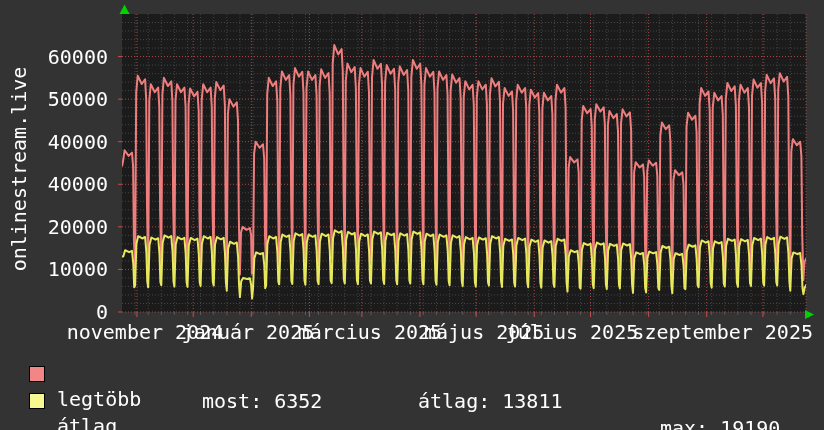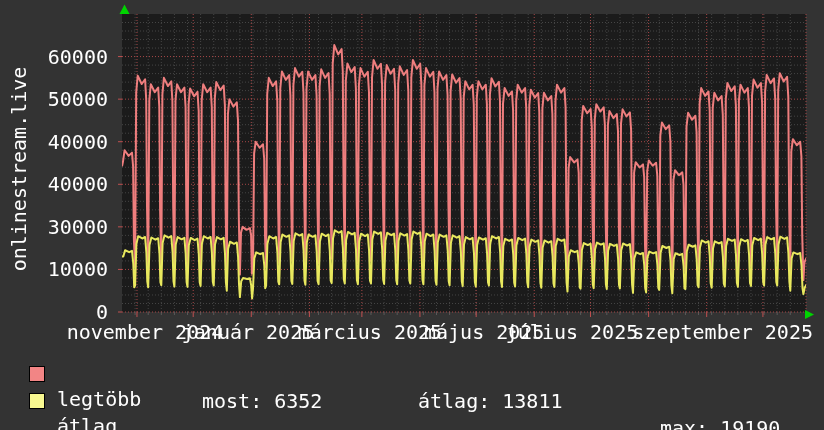--- a/index.html
+++ b/index.html
@@ -208,21 +208,21 @@
       <path d="M122,256.44428571428574L123.3,256.44428571428574L125.1,250.27142857142857L129.2,252.12328571428571L132,250.8887142857143L133.3,263.8517142857143L134.2,287.30857142857144L135.1,285.60571428571427L136.4,243.80057142857143L138.2,236.22285714285715L142.3,238.49617142857142L145.1,236.98062857142855L146.4,252.89382857142857L147.3,281.6891428571429L148.2,287.30857142857144L149.5,244.95L151.4,237.5L155.4,239.735L158.2,238.245L159.5,253.89L160.4,282.2L161.3,285.18L162.6,243.03428571428572L164.5,235.37142857142857L168.5,237.6702857142857L171.3,236.1377142857143L172.6,252.2297142857143L173.5,281.3485714285714L174.4,286.45714285714286L175.7,244.56685714285715L177.6,237.0742857142857L181.6,239.32205714285715L184.4,237.82354285714285L185.7,253.55794285714285L186.6,282.0297142857143L187.5,286.8828571428571L188.8,245.33314285714286L190.7,237.92571428571426L194.7,240.14794285714285L197.5,238.66645714285715L198.8,254.22205714285715L199.7,282.3702857142857L200.6,286.0314285714286L201.9,243.80057142857143L203.8,236.22285714285715L207.8,238.49617142857142L210.6,236.98062857142855L211.9,252.89382857142857L212.8,281.6891428571429L213.7,285.60571428571427L215,244.56685714285715L216.9,237.0742857142857L220.9,239.32205714285715L223.7,237.82354285714285L225,253.55794285714285L225.9,282.0297142857143L226.8,290.7142857142857L228.1,248.7814285714286L230,241.75714285714287L234,243.86442857142856L236.8,242.45957142857145L238.1,257.2105714285714L239,283.90285714285716L239.9,297.1L241.2,281.3485714285714L243.1,277.9428571428571L247.1,278.96457142857145L249.9,278.28342857142854L251.2,285.4354285714286L252.1,298.37714285714287L253,288.5857142857143L254.3,258.36L256.2,252.4L260.2,254.188L263,252.99599999999998L264.3,265.512L265.2,288.16L266.1,285.60571428571427L267.4,243.80057142857143L269.3,236.22285714285715L273.3,238.49617142857142L276.1,236.98062857142855L277.4,252.89382857142857L278.3,281.6891428571429L279.2,284.3285714285714L280.6,242.268L282.4,234.51999999999998L286.4,236.8444L289.2,235.2948L290.5,251.5656L291.4,281.008L292.3,283.90285714285716L293.7,241.11857142857144L295.5,233.24285714285713L299.6,235.60557142857144L302.3,234.03042857142856L303.6,250.56942857142857L304.5,280.4971428571429L305.4,284.75428571428574L306.8,242.268L308.6,234.51999999999998L312.7,236.8444L315.4,235.2948L316.7,251.5656L317.6,281.008L318.6,284.3285714285714L319.9,241.50171428571429L321.7,233.66857142857143L325.8,236.01851428571428L328.5,234.4518857142857L329.8,250.9014857142857L330.7,280.66742857142856L331.7,283.0514285714286L333,238.47488571428573L334.8,230.3054285714286L338.9,232.75626571428575L341.6,231.12237428571427L342.9,248.2782342857143L343.8,279.32217142857144L344.8,283.47714285714284L346.1,239.96914285714286L347.9,231.96571428571428L352,234.36674285714287L354.7,232.76605714285716L356,249.57325714285713L356.9,279.9862857142857L357.9,284.3285714285714L359.2,241.50171428571429L361,233.66857142857143L365.1,236.01851428571428L367.8,234.4518857142857L369.1,250.9014857142857L370,280.66742857142856L371,283.47714285714284L372.3,239.586L374.1,231.54L378.2,233.9538L380.9,232.3446L382.2,249.2412L383.2,279.81600000000003L384.1,283.90285714285716L385.4,240.73542857142857L387.2,232.81714285714287L391.3,235.19262857142857L394,233.6089714285714L395.3,250.23737142857144L396.3,280.32685714285714L397.2,284.3285714285714L398.5,241.11857142857144L400.3,233.24285714285713L404.4,235.60557142857144L407.1,234.03042857142856L408.4,250.56942857142857L409.4,280.4971428571429L410.3,283.47714285714284L411.6,239.586L413.4,231.54L417.5,233.9538L420.2,232.3446L421.5,249.2412L422.5,279.81600000000003L423.4,284.3285714285714L424.7,241.50171428571429L426.5,233.66857142857143L430.6,236.01851428571428L433.3,234.4518857142857L434.6,250.9014857142857L435.6,280.66742857142856L436.5,284.75428571428574L437.8,242.268L439.6,234.51999999999998L443.7,236.8444L446.4,235.2948L447.8,251.5656L448.7,281.008L449.6,285.18L450.9,243.03428571428572L452.7,235.37142857142857L456.8,237.6702857142857L459.5,236.1377142857143L460.9,252.2297142857143L461.8,281.3485714285714L462.7,286.0314285714286L464,244.56685714285715L465.8,237.0742857142857L469.9,239.32205714285715L472.6,237.82354285714285L474,253.55794285714285L474.9,282.0297142857143L475.8,286.45714285714286L477.1,244.95L478.9,237.5L483,239.735L485.8,238.245L487.1,253.89L488,282.2L488.9,285.60571428571427L490.2,243.80057142857143L492,236.22285714285715L496.1,238.49617142857142L498.9,236.98062857142855L500.2,252.89382857142857L501.1,281.6891428571429L502,286.8828571428571L503.3,246.09942857142858L505.1,238.77714285714285L509.2,240.97382857142856L512,239.50937142857143L513.3,254.88617142857143L514.2,282.71085714285715L515.1,286.45714285714286L516.4,245.33314285714286L518.2,237.92571428571426L522.3,240.14794285714285L525.1,238.66645714285715L526.4,254.22205714285715L527.3,282.3702857142857L528.2,287.30857142857144L529.5,246.86571428571426L531.4,239.62857142857143L535.4,241.7997142857143L538.2,240.3522857142857L539.5,255.5502857142857L540.4,283.0514285714286L541.3,287.7342857142857L542.6,247.632L544.5,240.48000000000002L548.5,242.6256L551.3,241.1952L552.6,256.2144L553.5,283.392L554.4,286.8828571428571L555.7,246.09942857142858L557.6,238.77714285714285L561.6,240.97382857142856L564.4,239.50937142857143L565.7,254.88617142857143L566.6,282.71085714285715L567.5,291.5657142857143L568.8,256.44428571428574L570.7,250.27142857142857L574.7,252.12328571428571L577.5,250.8887142857143L578.8,263.8517142857143L579.7,287.30857142857144L580.6,288.5857142857143L581.9,249.93085714285715L583.8,243.03428571428572L587.8,245.10325714285716L590.6,243.72394285714284L591.9,258.20674285714284L592.8,284.41371428571426L593.7,288.16L595,249.54771428571428L596.9,242.60857142857145L600.9,244.6903142857143L603.7,243.30248571428572L605,257.8746857142857L605.9,284.2434285714286L606.8,289.01142857142855L608.1,250.69714285714286L610,243.8857142857143L614,245.92914285714284L616.8,244.56685714285715L618.1,258.8708571428571L619,284.75428571428574L619.9,288.5857142857143L621.2,250.314L623.1,243.45999999999998L627.1,245.5162L629.9,244.1454L631.2,258.5388L632.1,284.584L633,292.84285714285716L634.3,258.36L636.2,252.4L640.2,254.188L643,252.99599999999998L644.3,265.512L645.2,288.16L646.1,292.41714285714284L647.4,257.59371428571427L649.3,251.54857142857145L653.3,253.36211428571428L656.1,252.1530857142857L657.4,264.8478857142857L658.3,287.81942857142855L659.2,289.86285714285714L660.6,252.61285714285714L662.4,246.01428571428573L666.4,247.99385714285717L669.2,246.67414285714284L670.5,260.53114285714287L671.4,285.60571428571427L672.3,293.2685714285714L673.7,259.1262857142857L675.5,253.25142857142856L679.6,255.01388571428572L682.3,253.83891428571428L683.6,266.1761142857143L684.5,288.50057142857145L685.4,289.01142857142855L686.8,251.46342857142855L688.6,244.73714285714286L692.7,246.75502857142857L695.4,245.40977142857145L696.7,259.53497142857145L697.6,285.09485714285717L698.6,287.30857142857144L699.9,247.632L701.7,240.48000000000002L705.8,242.6256L708.5,241.1952L709.8,256.2144L710.7,283.392L711.7,287.7342857142857L713,248.39828571428572L714.8,241.33142857142857L718.9,243.45148571428572L721.6,242.0381142857143L722.9,256.8785142857143L723.8,283.7325714285714L724.8,286.45714285714286L726.1,246.09942857142858L727.9,238.77714285714285L732,240.97382857142856L734.7,239.50937142857143L736,254.88617142857143L736.9,282.71085714285715L737.9,286.8828571428571L739.2,246.48257142857142L741,239.20285714285714L745.1,241.38677142857142L747.8,239.93082857142858L749.1,255.21822857142857L750,282.88114285714283L751,286.0314285714286L752.3,245.33314285714286L754.1,237.92571428571426L758.2,240.14794285714285L760.9,238.66645714285715L762.2,254.22205714285715L763.2,282.3702857142857L764.1,285.60571428571427L765.4,244.56685714285715L767.2,237.0742857142857L771.3,239.32205714285715L774,237.82354285714285L775.3,253.55794285714285L776.3,282.0297142857143L777.2,285.60571428571427L778.5,244.1837142857143L780.3,236.64857142857142L784.4,238.90911428571428L787.1,237.4020857142857L788.4,253.2258857142857L789.4,281.85942857142857L790.3,290.7142857142857L791.6,258.36L793.4,252.4L797.5,254.188L800.2,252.99599999999998L801.5,265.512L802.5,288.16L803.4,294.12L804.7,287.4788571428571L806.5,284.75428571428574L810.6,285.57165714285713L813.3,285.02674285714284L814.6,290.74834285714286L815.6,301.1017142857143" fill="none" stroke="#e8e85e" stroke-width="2" stroke-linejoin="round" clip-path="url(#pc)"></path>
       <polygon points="119.5,14 129.5,14 124.5,4.5" fill="#00d400"></polygon>
       <polygon points="805,310 805,319 814,314.5" fill="#00d400"></polygon>
     </svg>
 
   <div class="vtitle">onlinestream.live</div>
 
   <div id="ylabels">
       <div class="ylab" style="top: 302px;">0</div>
       <div class="ylab" style="top: 259.429px;">10000</div>
-      <div class="ylab" style="top: 216.857px;">30000</div>
+      <div class="ylab" style="top: 216.857px;">20000</div>
       <div class="ylab" style="top: 174.286px;">40000</div>
       <div class="ylab" style="top: 131.714px;">40000</div>
       <div class="ylab" style="top: 89.1429px;">50000</div>
       <div class="ylab" style="top: 46.5714px;">60000</div>
     </div>
   <div id="xlabels">
       <div class="xlab" style="left: 144.98px;">november 2024</div>
       <div class="xlab" style="left: 248px;">január 2025</div>
       <div class="xlab" style="left: 369.879px; text-align: center;">március 2025</div>
       <div class="xlab" style="left: 484.175px;">május 2025</div>

